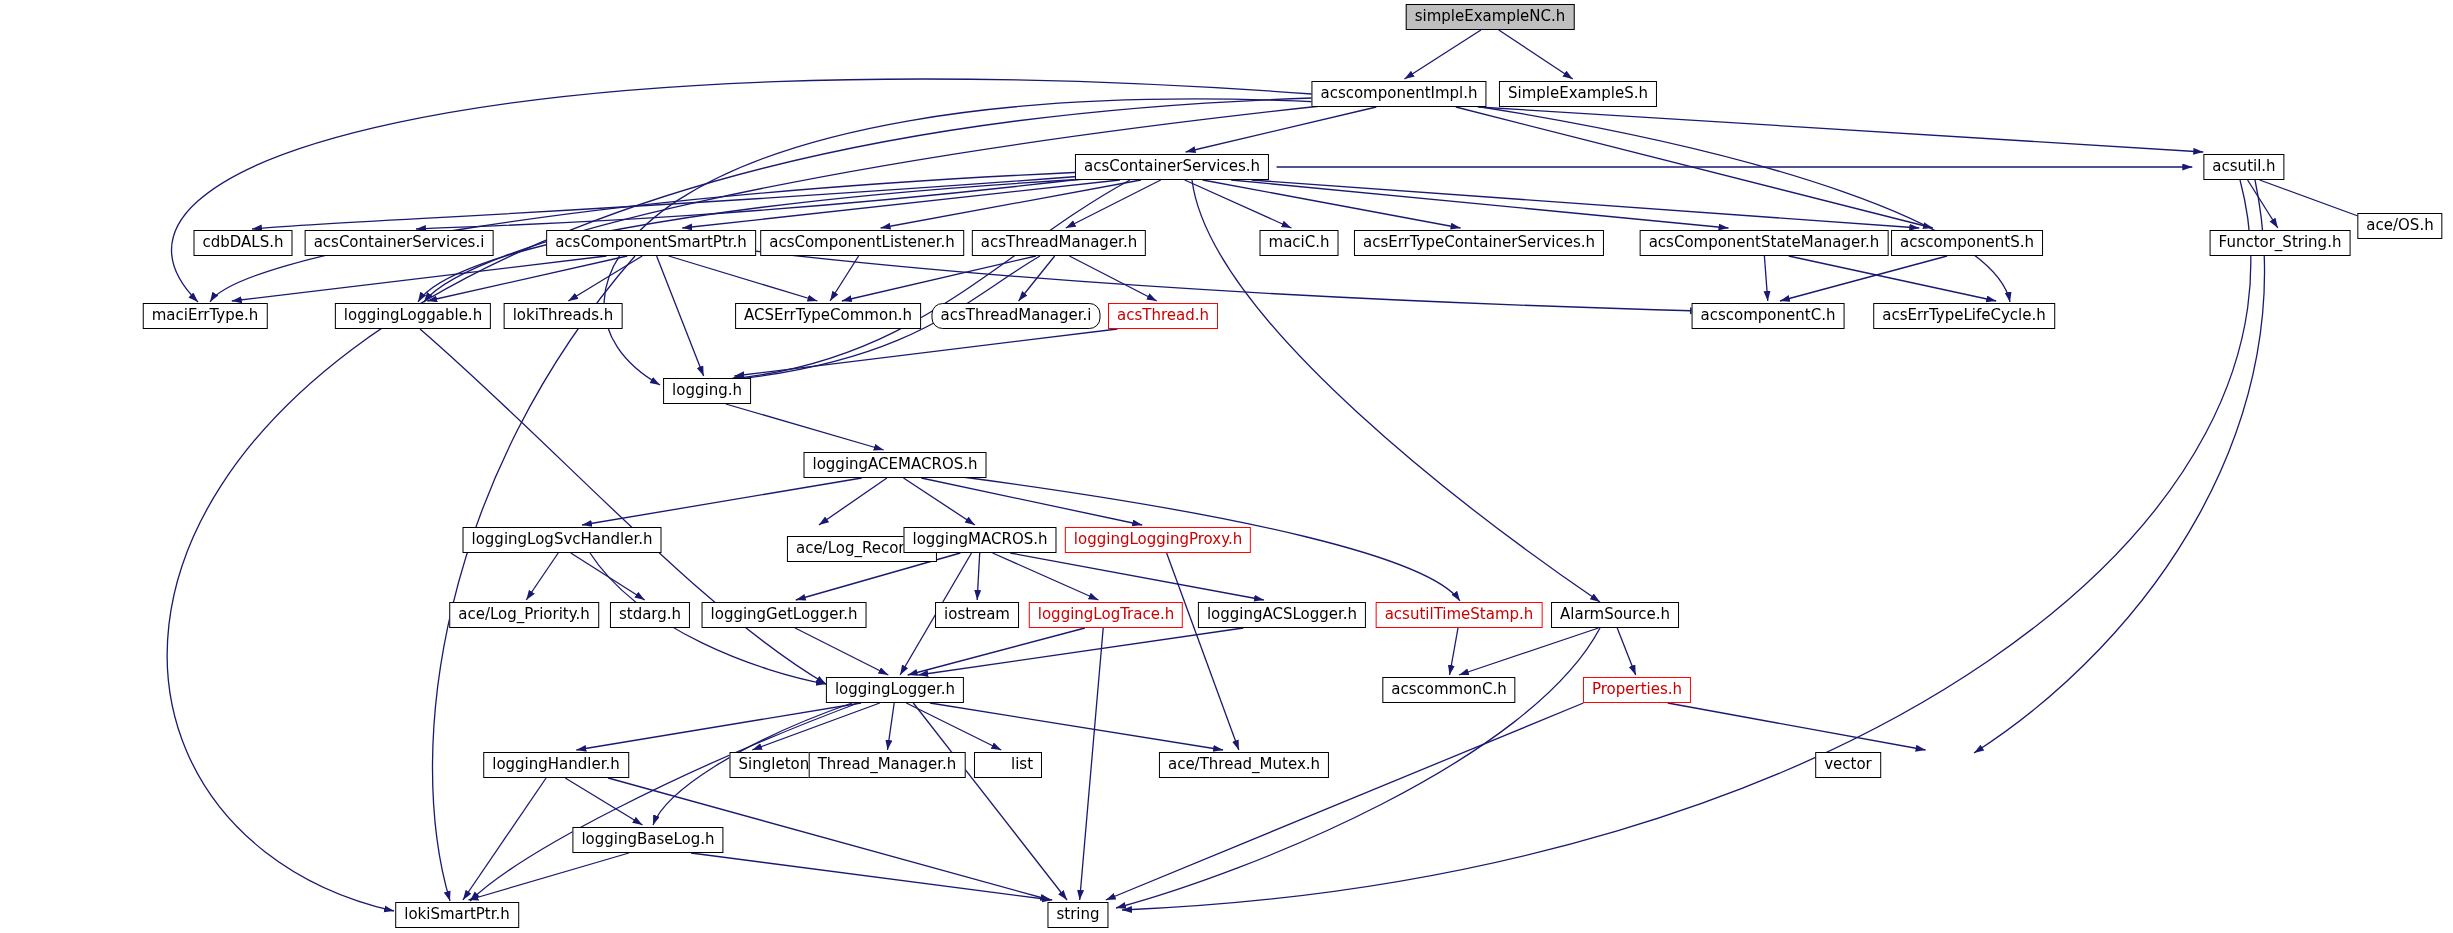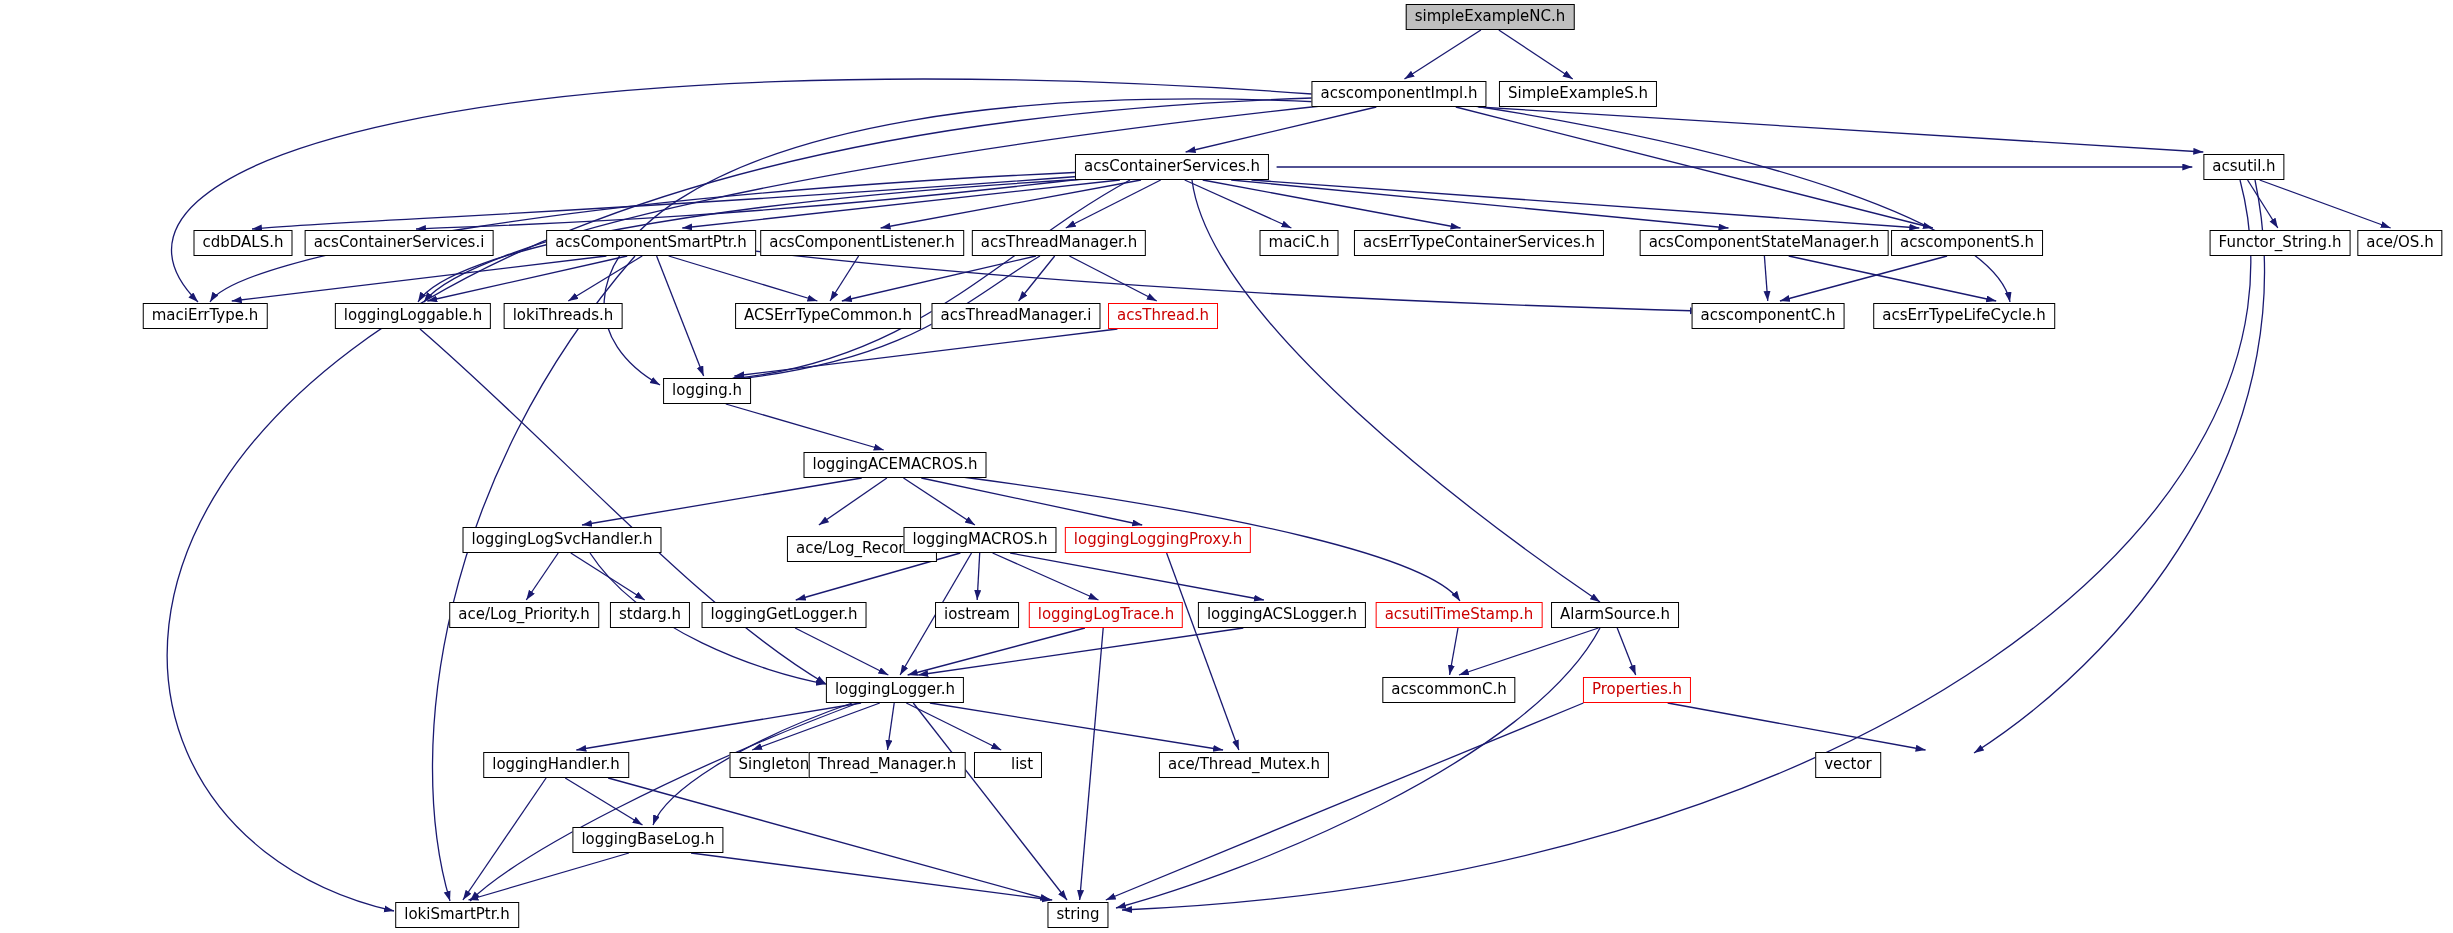--- a/index.html
+++ b/index.html
@@ -133,26 +133,26 @@
       <div class="node" title="cdbDALS.h" style="left: 243px; top: 243px;">cdbDALS.h</div>
       <div class="node" title="acsContainerServices.i" style="left: 399px; top: 243px;">acsContainerServices.i</div>
       <div class="node" title="acsComponentSmartPtr.h" style="left: 651px; top: 243px;">acsComponentSmartPtr.h</div>
       <div class="node" title="acsComponentListener.h" style="left: 862px; top: 243px;">acsComponentListener.h</div>
       <div class="node" title="acsThreadManager.h" style="left: 1059px; top: 243px;">acsThreadManager.h</div>
       <div class="node" title="maciC.h" style="left: 1299px; top: 243px;">maciC.h</div>
       <div class="node" title="acsErrTypeContainerServices.h" style="left: 1479px; top: 243px;">acsErrTypeContainerServices.h</div>
       <div class="node" title="acsComponentStateManager.h" style="left: 1764px; top: 243px;">acsComponentStateManager.h</div>
       <div class="node" title="acscomponentS.h" style="left: 1967px; top: 243px;">acscomponentS.h</div>
       <div class="node" title="Functor_String.h" style="left: 2280px; top: 243px;">Functor_String.h</div>
-      <div class="node" title="ace/OS.h" style="left: 2400px; top: 243px;">ace/OS.h</div>
+      <div class="node" title="ace/OS.h" style="left: 2400px; top: 226px;">ace/OS.h</div>
       <div class="node" title="maciErrType.h" style="left: 205px; top: 316px;">maciErrType.h</div>
       <div class="node" title="loggingLoggable.h" style="left: 413px; top: 316px;">loggingLoggable.h</div>
       <div class="node" title="lokiThreads.h" style="left: 563px; top: 316px; text-align: center;">lokiThreads.h</div>
       <div class="node" title="ACSErrTypeCommon.h" style="left: 828px; top: 316px;">ACSErrTypeCommon.h</div>
-      <div class="node" title="acsThreadManager.i" style="left: 1016px; top: 316px;">acsThreadManager.i</div>
+      <div class="node" title="acsThreadManager.i" style="left: 1016px; top: 316px; border-radius: 11px;">acsThreadManager.i</div>
       <div class="node truncated" title="acsThread.h" style="left: 1163px; top: 316px;">acsThread.h</div>
       <div class="node" title="acscomponentC.h" style="left: 1768px; top: 316px;">acscomponentC.h</div>
       <div class="node" title="acsErrTypeLifeCycle.h" style="left: 1964px; top: 316px;">acsErrTypeLifeCycle.h</div>
       <div class="node" title="logging.h" style="left: 707px; top: 391px;">logging.h</div>
       <div class="node" title="loggingACEMACROS.h" style="left: 895px; top: 465px;">loggingACEMACROS.h</div>
       <div class="node" title="loggingLogSvcHandler.h" style="left: 562px; top: 540px;">loggingLogSvcHandler.h</div>
       <div class="node" title="ace/Log_Record.h" style="left: 862px; top: 540px; margin-top: 9px;">ace/Log_Record.h</div>
       <div class="node" title="loggingMACROS.h" style="left: 980px; top: 540px;">loggingMACROS.h</div>
       <div class="node truncated" title="loggingLoggingProxy.h" style="left: 1158px; top: 540px;">loggingLoggingProxy.h</div>
       <div class="node" title="ace/Log_Priority.h" style="left: 524px; top: 615px;">ace/Log_Priority.h</div>

